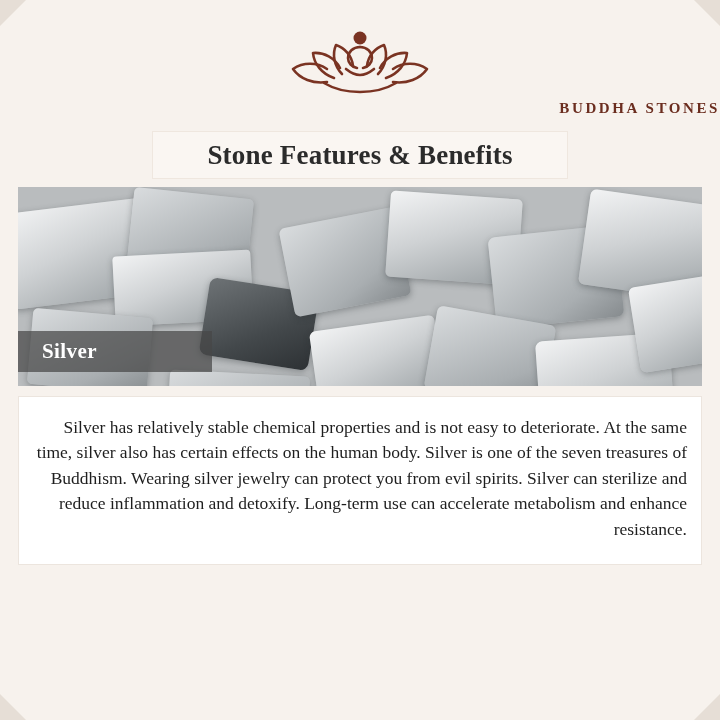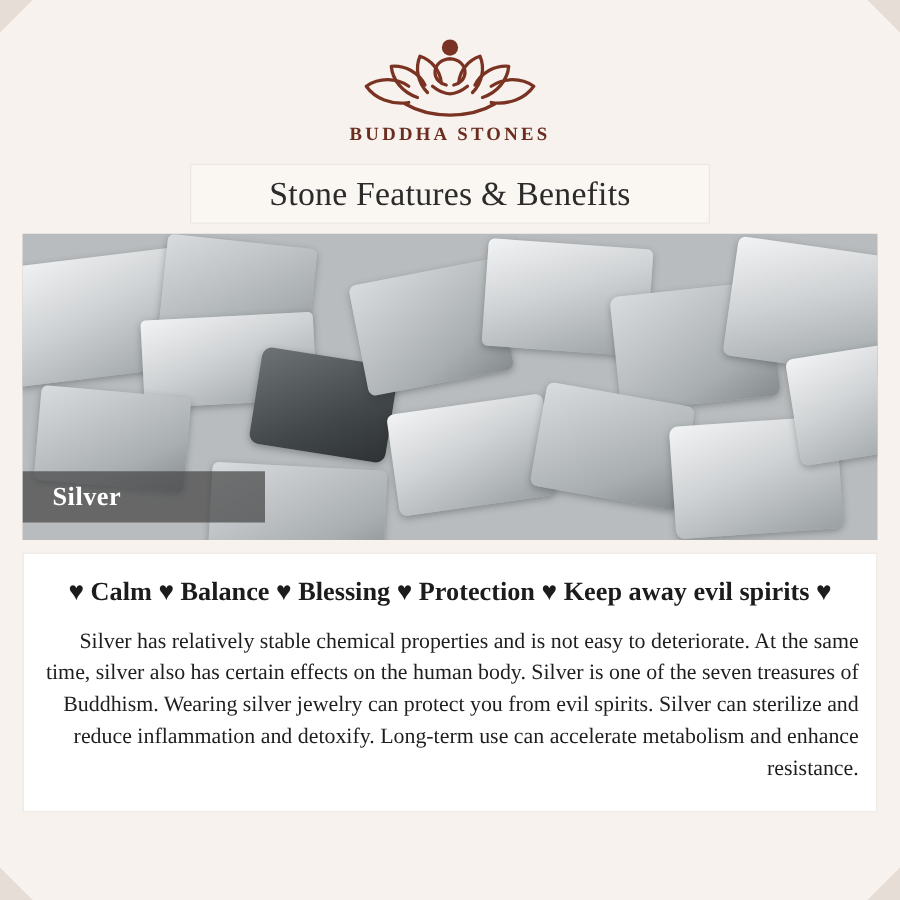--- a/index.html
+++ b/index.html
@@ -46,21 +46,21 @@
     position: absolute;
     bottom: 0; left: 0;
     width: 0; height: 0;
     border-bottom: 26px solid #e6ded6;
     border-right: 26px solid transparent;
   }
 
   
   .brand {
     padding-top: 22px;
-    text-align: center;
+    text-align: right;
   }
   .brand-mark {
     display: block;
     margin: 0 auto;
   }
   .brand-name {
     margin-top: 6px;
     font-size: 15px;
     letter-spacing: 2.6px;
     font-weight: bold;
@@ -81,31 +81,31 @@
     top: 0;
     bottom: 0;
     background: #faf6f2;
     border: 1px solid #efe7df;
   }
   .headline-text {
     position: relative;
     text-align: center;
     font-family: "Liberation Serif", serif;
     font-size: 27px;
-    font-weight: normal;
+    font-weight: bold;
     color: #2b2b2b;
     line-height: 48px;
     letter-spacing: 0.2px;
   }
 
   
   .hero {
     position: relative;
     margin: 8px 18px 0 18px;
-    height: 245px;
+    height: 199px;
     overflow: hidden;
     background: #b9bcbe;
   }
   .hero-art {
     position: absolute;
     inset: 0;
     background:
       radial-gradient(circle at 12% 28%, #ffffff 0 5%, rgba(255,255,255,0) 36%),
       radial-gradient(circle at 33% 18%, #e8eaec 0 6%, rgba(232,234,236,0) 40%),
       radial-gradient(circle at 62% 34%, #f3f4f5 0 7%, rgba(243,244,245,0) 42%),
@@ -221,17 +221,16 @@
     <div class="rock" style="left:296px; top:136px; width:126px; height:82px; transform:rotate(-8deg); border-radius:6px;"></div>
     <div class="rock mid" style="left:412px; top:128px; width:120px; height:84px; transform:rotate(10deg); border-radius:6px;"></div>
     <div class="rock" style="left:520px; top:150px; width:134px; height:90px; transform:rotate(-4deg); border-radius:7px;"></div>
     <div class="rock mid" style="left:150px; top:186px; width:140px; height:80px; transform:rotate(3deg); border-radius:5px;"></div>
     <div class="rock" style="left:616px; top:92px; width:110px; height:86px; transform:rotate(-9deg); border-radius:6px;"></div>
 
     <div class="hero-caption">Silver</div>
   </div>
 
   <div class="panel">
-    <div class="benefits">♥ Calm ♥ Balance ♥ Blessing ♥ Protection ♥ Keep away evil spirits ♥</div>
     <div class="desc">Silver has relatively stable chemical properties and is not easy to deteriorate. At the same time, silver also has certain effects on the human body. Silver is one of the seven treasures of Buddhism. Wearing silver jewelry can protect you from evil spirits. Silver can sterilize and reduce inflammation and detoxify. Long-term use can accelerate metabolism and enhance resistance.</div>
   </div>
 
 </div>
 
 </body></html>

